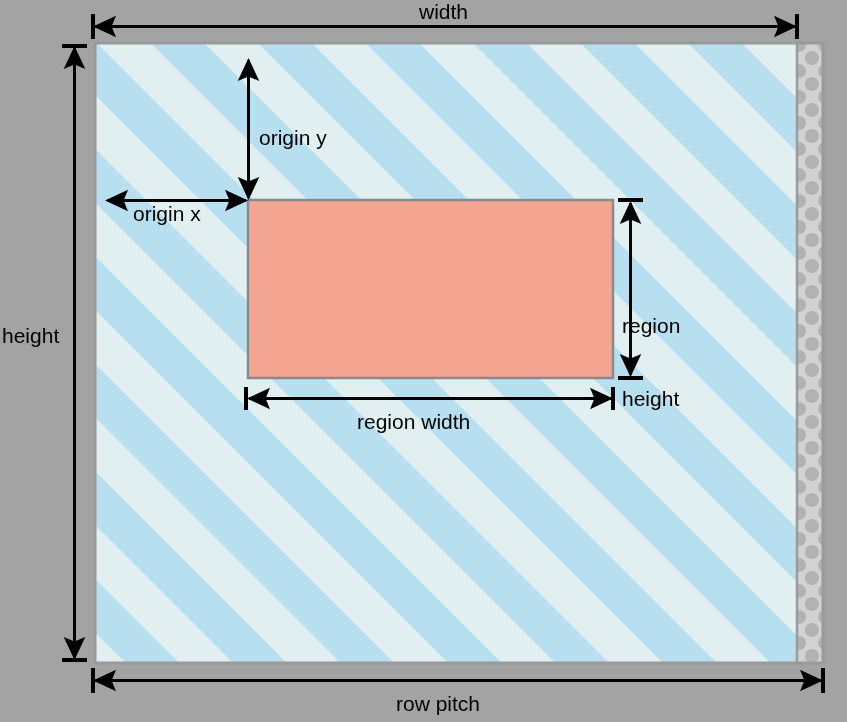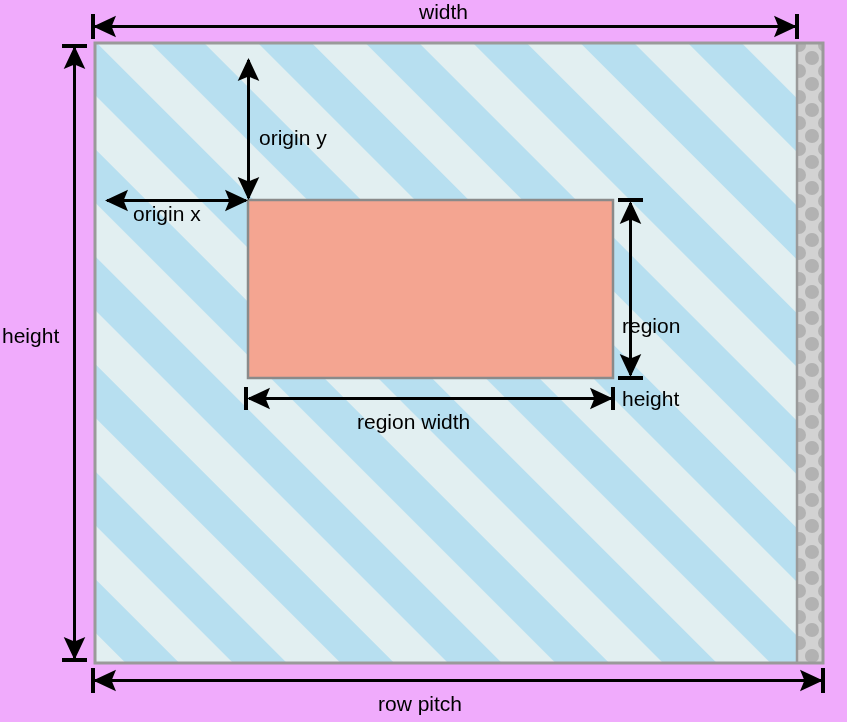--- a/index.html
+++ b/index.html
@@ -7,21 +7,21 @@
     padding: 0;
     background: #ffffff;
   }
   body {
     font-family: "Liberation Sans", sans-serif;
   }
   #diagram-root {
     position: relative;
     width: 847px;
     height: 722px;
-    background: #f0abfc;
+    background: #a3a3a3;
     overflow: hidden;
   }
   .label {
     position: absolute;
     font-family: "Liberation Sans", sans-serif;
     font-size: 21px;
     color: #000000;
     white-space: pre;
     line-height: 1.15;
   }
@@ -119,21 +119,21 @@
       <line x1="246" y1="387" x2="246" y2="410" stroke="#000000" stroke-width="4"></line>
       <line x1="613" y1="387" x2="613" y2="410" stroke="#000000" stroke-width="4"></line>
       <line x1="249" y1="398.5" x2="611" y2="398.5" stroke="#000000" stroke-width="3" marker-start="url(#arrowStart)" marker-end="url(#arrowEnd)"></line>
     </g>
   </svg>
 
   <div class="label" style="left:419px; top:0px;">width</div>
 
   <div class="label" style="left:2px; top:324px;">height</div>
 
-  <div class="label" style="left:378px; top:692px;">row pitch</div>
+  <div class="label" style="left:396px; top:692px;">row pitch</div>
 
   <div class="label" style="left:259px; top:115px;margin-top:11px;">origin y</div>
 
   <div class="label" style="left:133px; top:202px;">origin x</div>
 
   <div class="label two-line" style="left:622px; top:265px;">
     <div>region</div>
     <div>height</div>
   </div>
 

